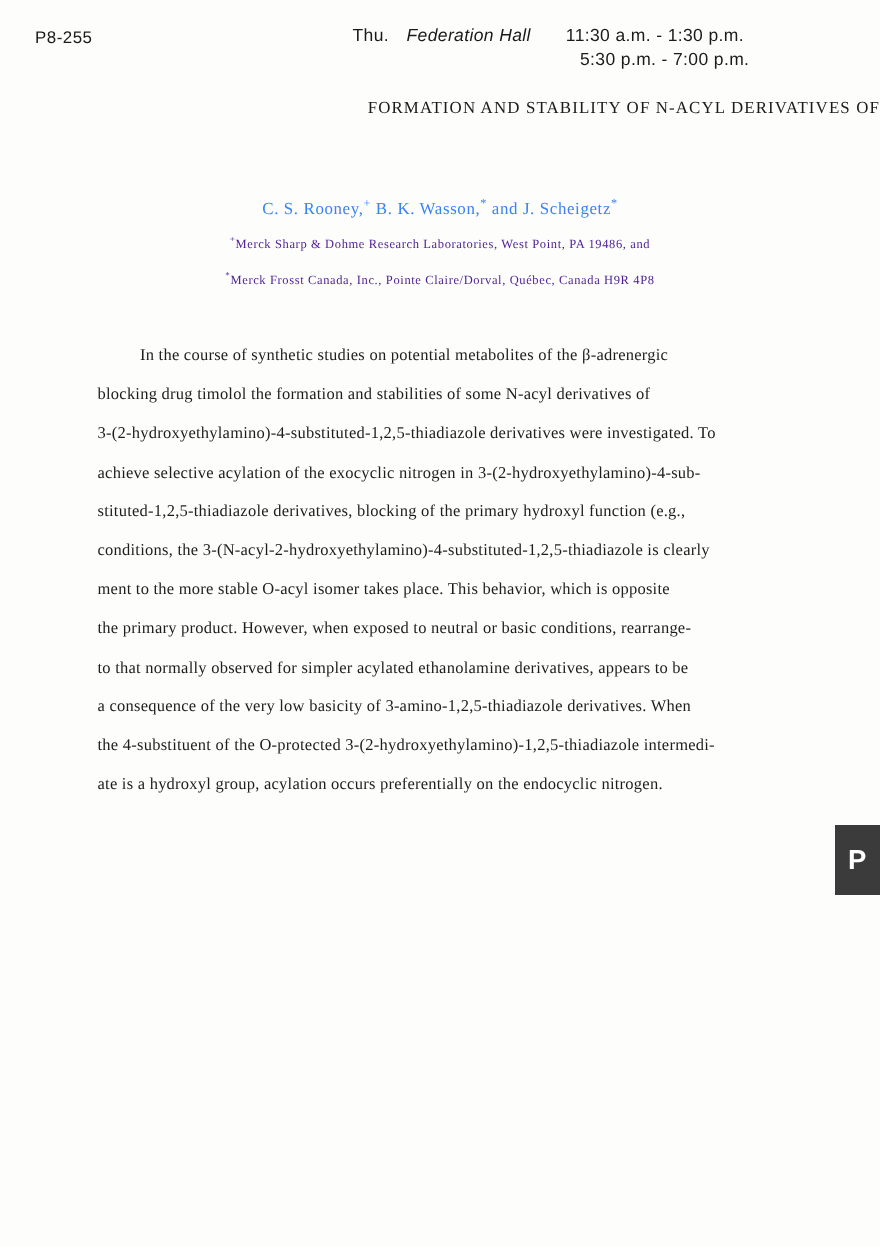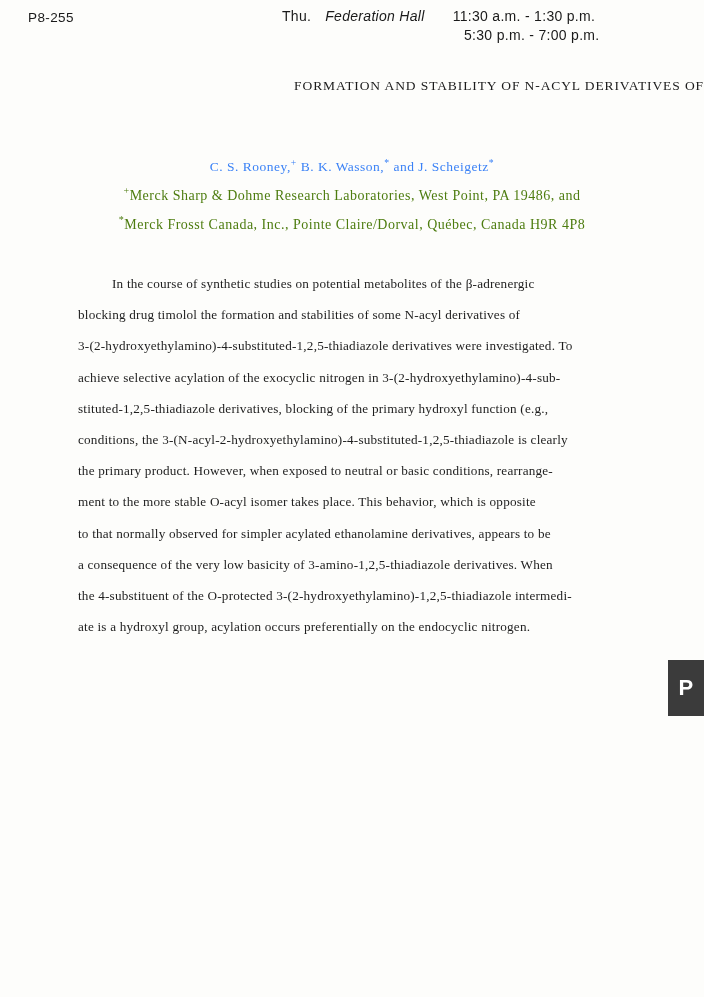--- a/index.html
+++ b/index.html
@@ -19,21 +19,21 @@
     position: absolute;
     left: 0; top: 0;
     width: 704px;
     height: 997px;
     background: #fdfdfb;
   }
 
   
   .header {
     position: absolute;
-    top: 6px;
+    top: 18px;
     left: 0;
     width: 704px;
     height: 44px;
   }
   .abstract-id {
     position: absolute;
     left: 28px;
     top: 4px;
     font-size: 13.5px;
     letter-spacing: 0.4px;
@@ -88,24 +88,24 @@
     text-align: center;
   }
   .author-line {
     font-size: 13.5px;
     letter-spacing: 0.5px;
     line-height: 29px;
     color: #3b82f6;
     white-space: nowrap;
   }
   .affil-line {
-    font-size: 14px;
+    font-size: 10px;
     letter-spacing: 0.5px;
     line-height: 29px;
-    color: #4d7c0f;
+    color: #4c1d95;
     white-space: nowrap;
   }
   sup {
     font-size: 0.72em;
     vertical-align: super;
     line-height: 0;
   }
 
   
   .body-block {
@@ -174,22 +174,22 @@
     </div>
   </div>
 
   <div class="body-block">
     <div class="body-line" style="text-indent:34px">In  the  course  of  synthetic  studies  on  potential  metabolites  of  the  β-adrenergic</div>
     <div class="body-line">blocking   drug   timolol   the   formation   and   stabilities   of   some   N-acyl   derivatives   of</div>
     <div class="body-line">3-(2-hydroxyethylamino)-4-substituted-1,2,5-thiadiazole  derivatives  were  investigated.   To</div>
     <div class="body-line">achieve  selective  acylation  of  the  exocyclic  nitrogen  in  3-(2-hydroxyethylamino)-4-sub-</div>
     <div class="body-line">stituted-1,2,5-thiadiazole   derivatives,   blocking   of   the   primary   hydroxyl   function   (e.g.,</div>
     <div class="body-line">conditions,   the   3-(N-acyl-2-hydroxyethylamino)-4-substituted-1,2,5-thiadiazole   is   clearly</div>
+    <div class="body-line">ment  to  the  more  stable  O-acyl  isomer  takes  place.   This  behavior,  which  is  opposite</div>
     <div class="body-line">the  primary  product.   However,  when  exposed  to  neutral  or  basic  conditions,  rearrange-</div>
-    <div class="body-line">ment  to  the  more  stable  O-acyl  isomer  takes  place.   This  behavior,  which  is  opposite</div>
     <div class="body-line">to  that  normally  observed  for  simpler  acylated  ethanolamine  derivatives,  appears  to  be</div>
     <div class="body-line">a  consequence  of  the  very  low  basicity  of  3-amino-1,2,5-thiadiazole  derivatives.   When</div>
     <div class="body-line">the  4-substituent  of  the  O-protected  3-(2-hydroxyethylamino)-1,2,5-thiadiazole  intermedi-</div>
     <div class="body-line">ate  is  a  hydroxyl  group,  acylation  occurs  preferentially  on  the  endocyclic  nitrogen.</div>
   </div>
 
   <div class="tab-marker" style="background: rgb(59, 59, 59);">P</div>
 
 </div>
 

